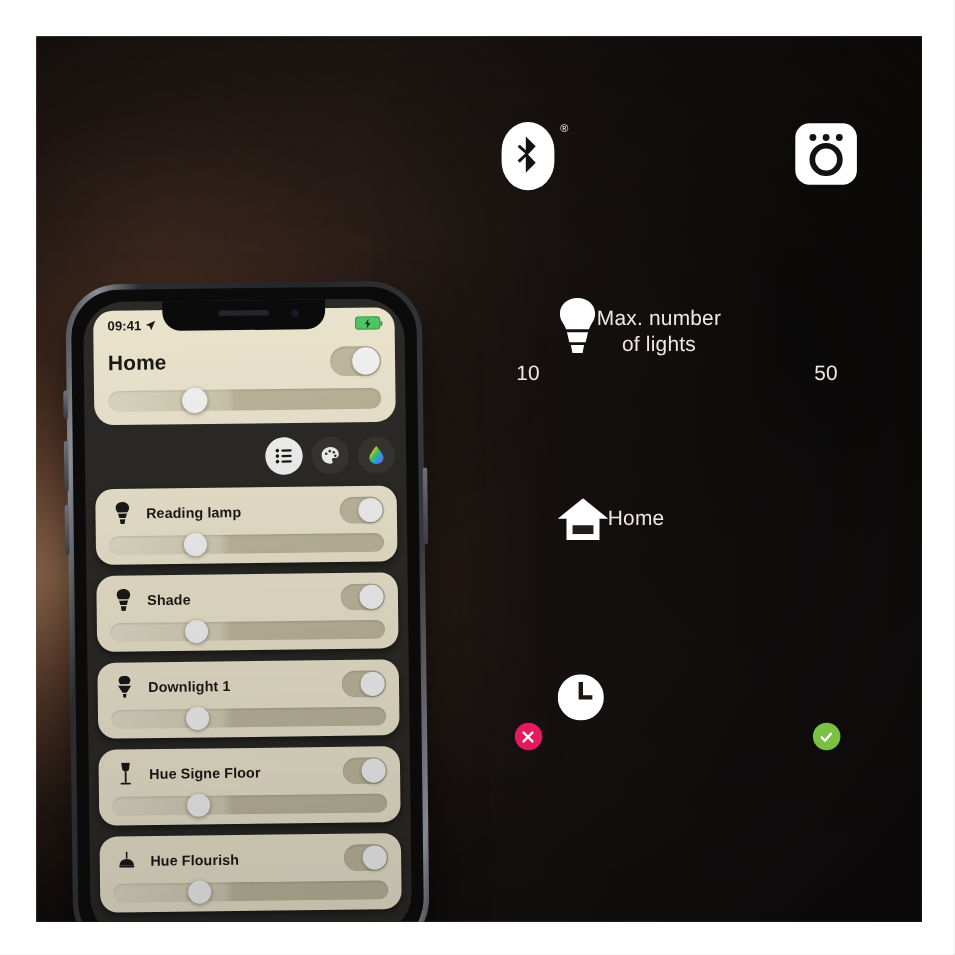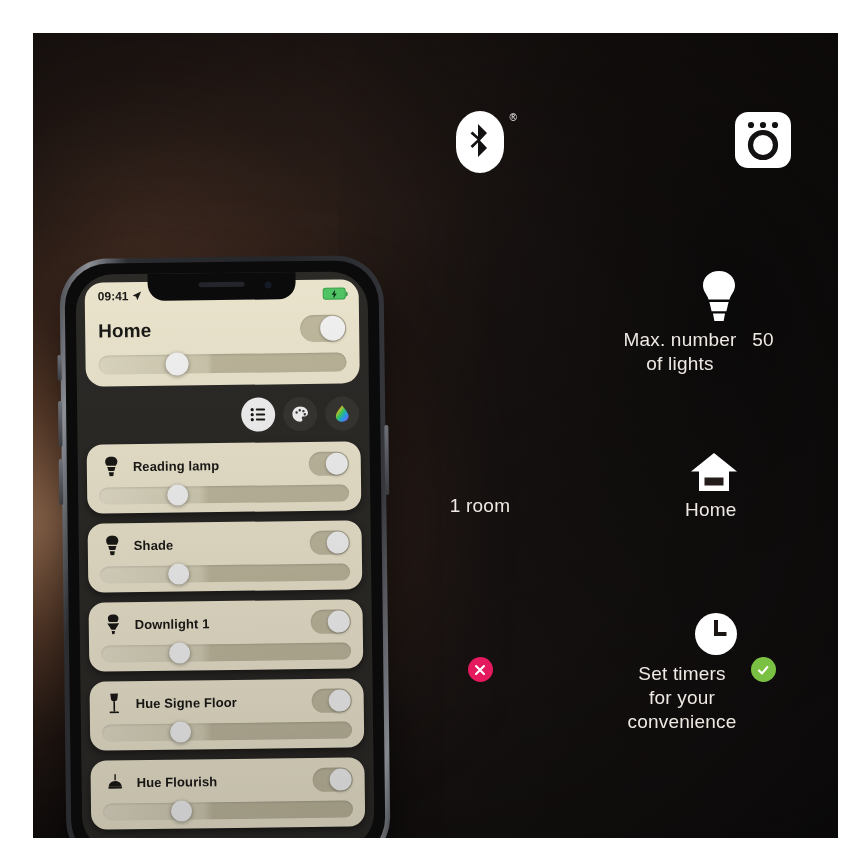--- a/index.html
+++ b/index.html
@@ -73,28 +73,28 @@
 
   .cmp-left, .cmp-right {
     position: absolute;
     top: 0; width: 150px; height: 100%;
     display: flex; align-items: flex-start; justify-content: center;
     color: #efe9e4;
     font-size: 19px;
     letter-spacing: .2px;
   }
   .cmp-left  { left: 0; }
-  .cmp-right { right: 0; }
+  .cmp-right { right: 12px; }
 
   .cmp-center {
     position: absolute;
     left: 50%; transform: translateX(-50%);
     top: 0;
     width: 230px;
-    display: flex; flex-direction: column; align-items: flex-end;
+    display: flex; flex-direction: row; align-items: flex-start;
   }
   .cmp-caption {
     color: #efe9e4;
     font-size: 19px;
     line-height: 1.26;
     text-align: center;
     letter-spacing: .2px;
     margin-top: 7px;
     white-space: pre-line;
   }
@@ -329,35 +329,35 @@
           <rect x="1" y="1" width="56" height="56" rx="13" fill="#ffffff"></rect>
           <circle cx="17" cy="14" r="3.1" fill="#131111"></circle>
           <circle cx="29" cy="14" r="3.1" fill="#131111"></circle>
           <circle cx="41" cy="14" r="3.1" fill="#131111"></circle>
           <circle cx="29" cy="34" r="12.5" fill="none" stroke="#131111" stroke-width="5.2"></circle>
         </svg>
       </div>
     </div>
 
     <div class="cmp-row r-lights">
+      <div class="cmp-left" style="padding-top:58px">10</div>
       <div class="cmp-center">
         <svg class="ico-bulb" viewBox="0 0 36 50">
           <path d="M18 0 C27.5 0 34 6.4 34 14.2 C34 19.6 31 22.4 29.6 25.6
                    L28.4 28.4 L7.6 28.4 L6.4 25.6 C5 22.4 2 19.6 2 14.2 C2 6.4 8.5 0 18 0 Z" fill="#ffffff"></path>
           <path d="M8.4 31 L27.6 31 L25.4 40.2 L10.6 40.2 Z" fill="#ffffff"></path>
           <path d="M12 42.6 L24 42.6 L22.6 50 L13.4 50 Z" fill="#ffffff"></path>
         </svg>
         <div class="cmp-caption">Max. number
 of lights</div>
       </div>
       <div class="cmp-right" style="padding-top:58px">50</div>
     </div>
 
     <div class="cmp-row r-range">
-      <div class="cmp-left" style="padding-top:42px">1 room</div>
       <div class="cmp-center">
         <svg class="ico-house" viewBox="0 0 46 38">
           <path d="M23 0 L46 18.5 L38 18.5 L38 38 L8 38 L8 18.5 L0 18.5 Z" fill="#ffffff"></path>
           <rect x="13.5" y="24.5" width="19" height="8" fill="#241c18"></rect>
         </svg>
         <div class="cmp-caption">Home</div>
       </div>
     </div>
 
     <div class="cmp-row r-timers">
@@ -366,23 +366,20 @@
           <svg viewBox="0 0 14 14">
               <path d="M3 3 L11 11 M11 3 L3 11" stroke="#fff" stroke-width="2.1" stroke-linecap="round"></path>
             </svg>
         </div>
       </div>
       <div class="cmp-center">
         <svg class="ico-clock" viewBox="0 0 42 42">
           <circle cx="21" cy="21" r="21" fill="#ffffff"></circle>
           <path d="M21 9 L21 21 L29.5 21" fill="none" stroke="#1b1614" stroke-width="4" stroke-linecap="square"></path>
         </svg>
-        <div class="cmp-caption">Set timers
-for your
-convenience</div>
       </div>
       <div class="cmp-right" style="padding-top:44px">
         <div class="badge" style="background:#7ac143">
           <svg viewBox="0 0 14 14">
               <path d="M3 7.4 L6 10.4 L11.4 4" fill="none" stroke="#fff" stroke-width="2.1" stroke-linecap="round" stroke-linejoin="round"></path>
             </svg>
         </div>
       </div>
     </div>
   </div>

